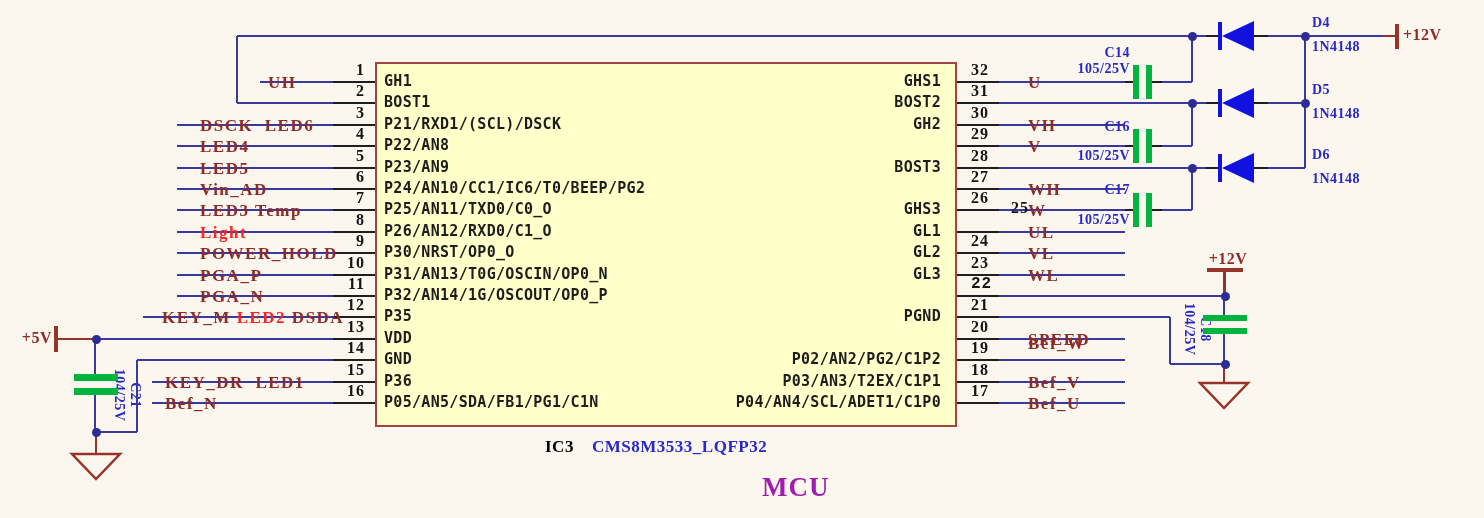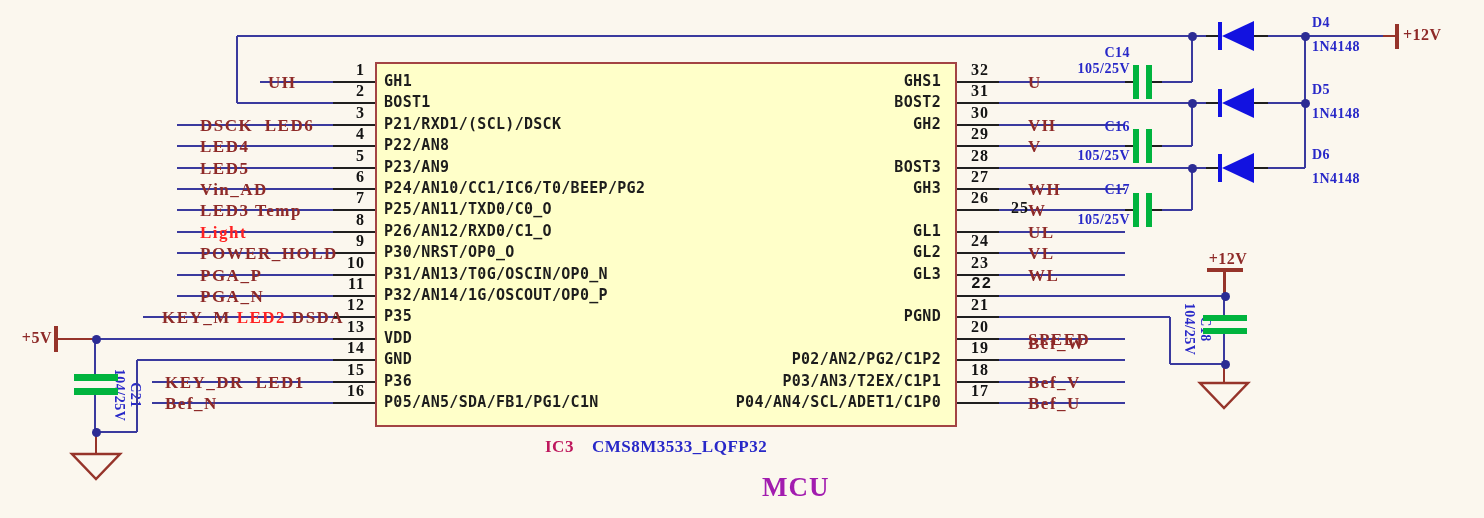--- a/index.html
+++ b/index.html
@@ -25,21 +25,21 @@
   .pinname{position:absolute;font:bold 15px "DejaVu Sans Mono",monospace;color:#1D1D1D;
            letter-spacing:0.3px;line-height:16px;white-space:pre;}
   .pinname.r{width:301px;text-align:right;}
   .comptext{position:absolute;font:bold 14px "Liberation Serif",serif;color:#2828C8;
             line-height:15px;letter-spacing:0.5px;white-space:pre;}
   .comptext.ra{width:90px;text-align:right;}
   .powertext{position:absolute;font:bold 16px "Liberation Serif",serif;color:#8E2A28;
              line-height:16px;letter-spacing:0.5px;white-space:pre;}
   .vlabel{position:absolute;transform:rotate(90deg);font:bold 14px "Liberation Serif",serif;
           color:#2828C8;text-align:center;line-height:16px;width:84px;letter-spacing:0.5px;}
-  #ic-refdes{position:absolute;left:545px;top:437px;font:bold 17px "Liberation Serif",serif;color:#be185d;letter-spacing:0.5px;}
+  #ic-refdes{position:absolute;left:545px;top:437px;font:bold 17px "Liberation Serif",serif;color:#000000;letter-spacing:0.5px;}
   #ic-part{position:absolute;left:592px;top:437px;font:bold 17px "Liberation Serif",serif;color:#2828C8;letter-spacing:0.5px;}
   #ic-caption{position:absolute;left:762px;top:472px;font:bold 27px "Liberation Serif",serif;color:#a21caf;letter-spacing:1px;}
   .gnd{position:absolute;}
 </style>
 </head>
 <body>
 
 <div id="canvas">
 
   <div id="ic-body"></div>
@@ -170,25 +170,25 @@
     <div class="wire" style="left: 999px; top: 145px; width: 134px; height: 2px;"></div>
     <div class="pinnum r" style="left: 971px; top: 126px;">29</div>
     <div class="netlabel" style="left: 1028px; top: 125px;"><span>V</span></div>
     <div class="stub" style="left: 957px; top: 167px; width: 42px; height: 2px;"></div>
     <div class="wire" style="left: 999px; top: 167px; width: 207px; height: 2px;"></div>
     <div class="pinnum r" style="left: 971px; top: 148px;">28</div>
     <div class="pinname r" style="left: 640px; top: 159px;">BOST3</div>
     <div class="stub" style="left: 957px; top: 188px; width: 42px; height: 2px;"></div>
     <div class="wire" style="left: 999px; top: 188px; width: 126px; height: 2px;"></div>
     <div class="pinnum r" style="left: 971px; top: 169px;">27</div>
-    <div class="pinname r" style="left: 640px; top: 180px;">GH3</div>
     <div class="netlabel" style="left: 1028px; top: 168px;"><span>WH</span></div>
     <div class="stub" style="left: 957px; top: 209px; width: 42px; height: 2px;"></div>
     <div class="wire" style="left: 999px; top: 209px; width: 134px; height: 2px;"></div>
     <div class="pinnum r" style="left: 971px; top: 190px;">26</div>
+    <div class="pinname r" style="left: 640px; top: 201px;">GHS3</div>
     <div class="netlabel" style="left: 1028px; top: 189px;"><span>W</span></div>
     <div class="stub" style="left: 957px; top: 231px; width: 42px; height: 2px;"></div>
     <div class="wire" style="left: 999px; top: 231px; width: 126px; height: 2px;"></div>
     <div class="pinnum r" style="left: 971px; top: 200px; margin-left: 40px;">25</div>
     <div class="pinname r" style="left: 640px; top: 223px;">GL1</div>
     <div class="netlabel" style="left: 1028px; top: 211px;"><span>UL</span></div>
     <div class="stub" style="left: 957px; top: 252px; width: 42px; height: 2px;"></div>
     <div class="wire" style="left: 999px; top: 252px; width: 126px; height: 2px;"></div>
     <div class="pinnum r" style="left: 971px; top: 233px;">24</div>
     <div class="pinname r" style="left: 640px; top: 244px;">GL2</div>

